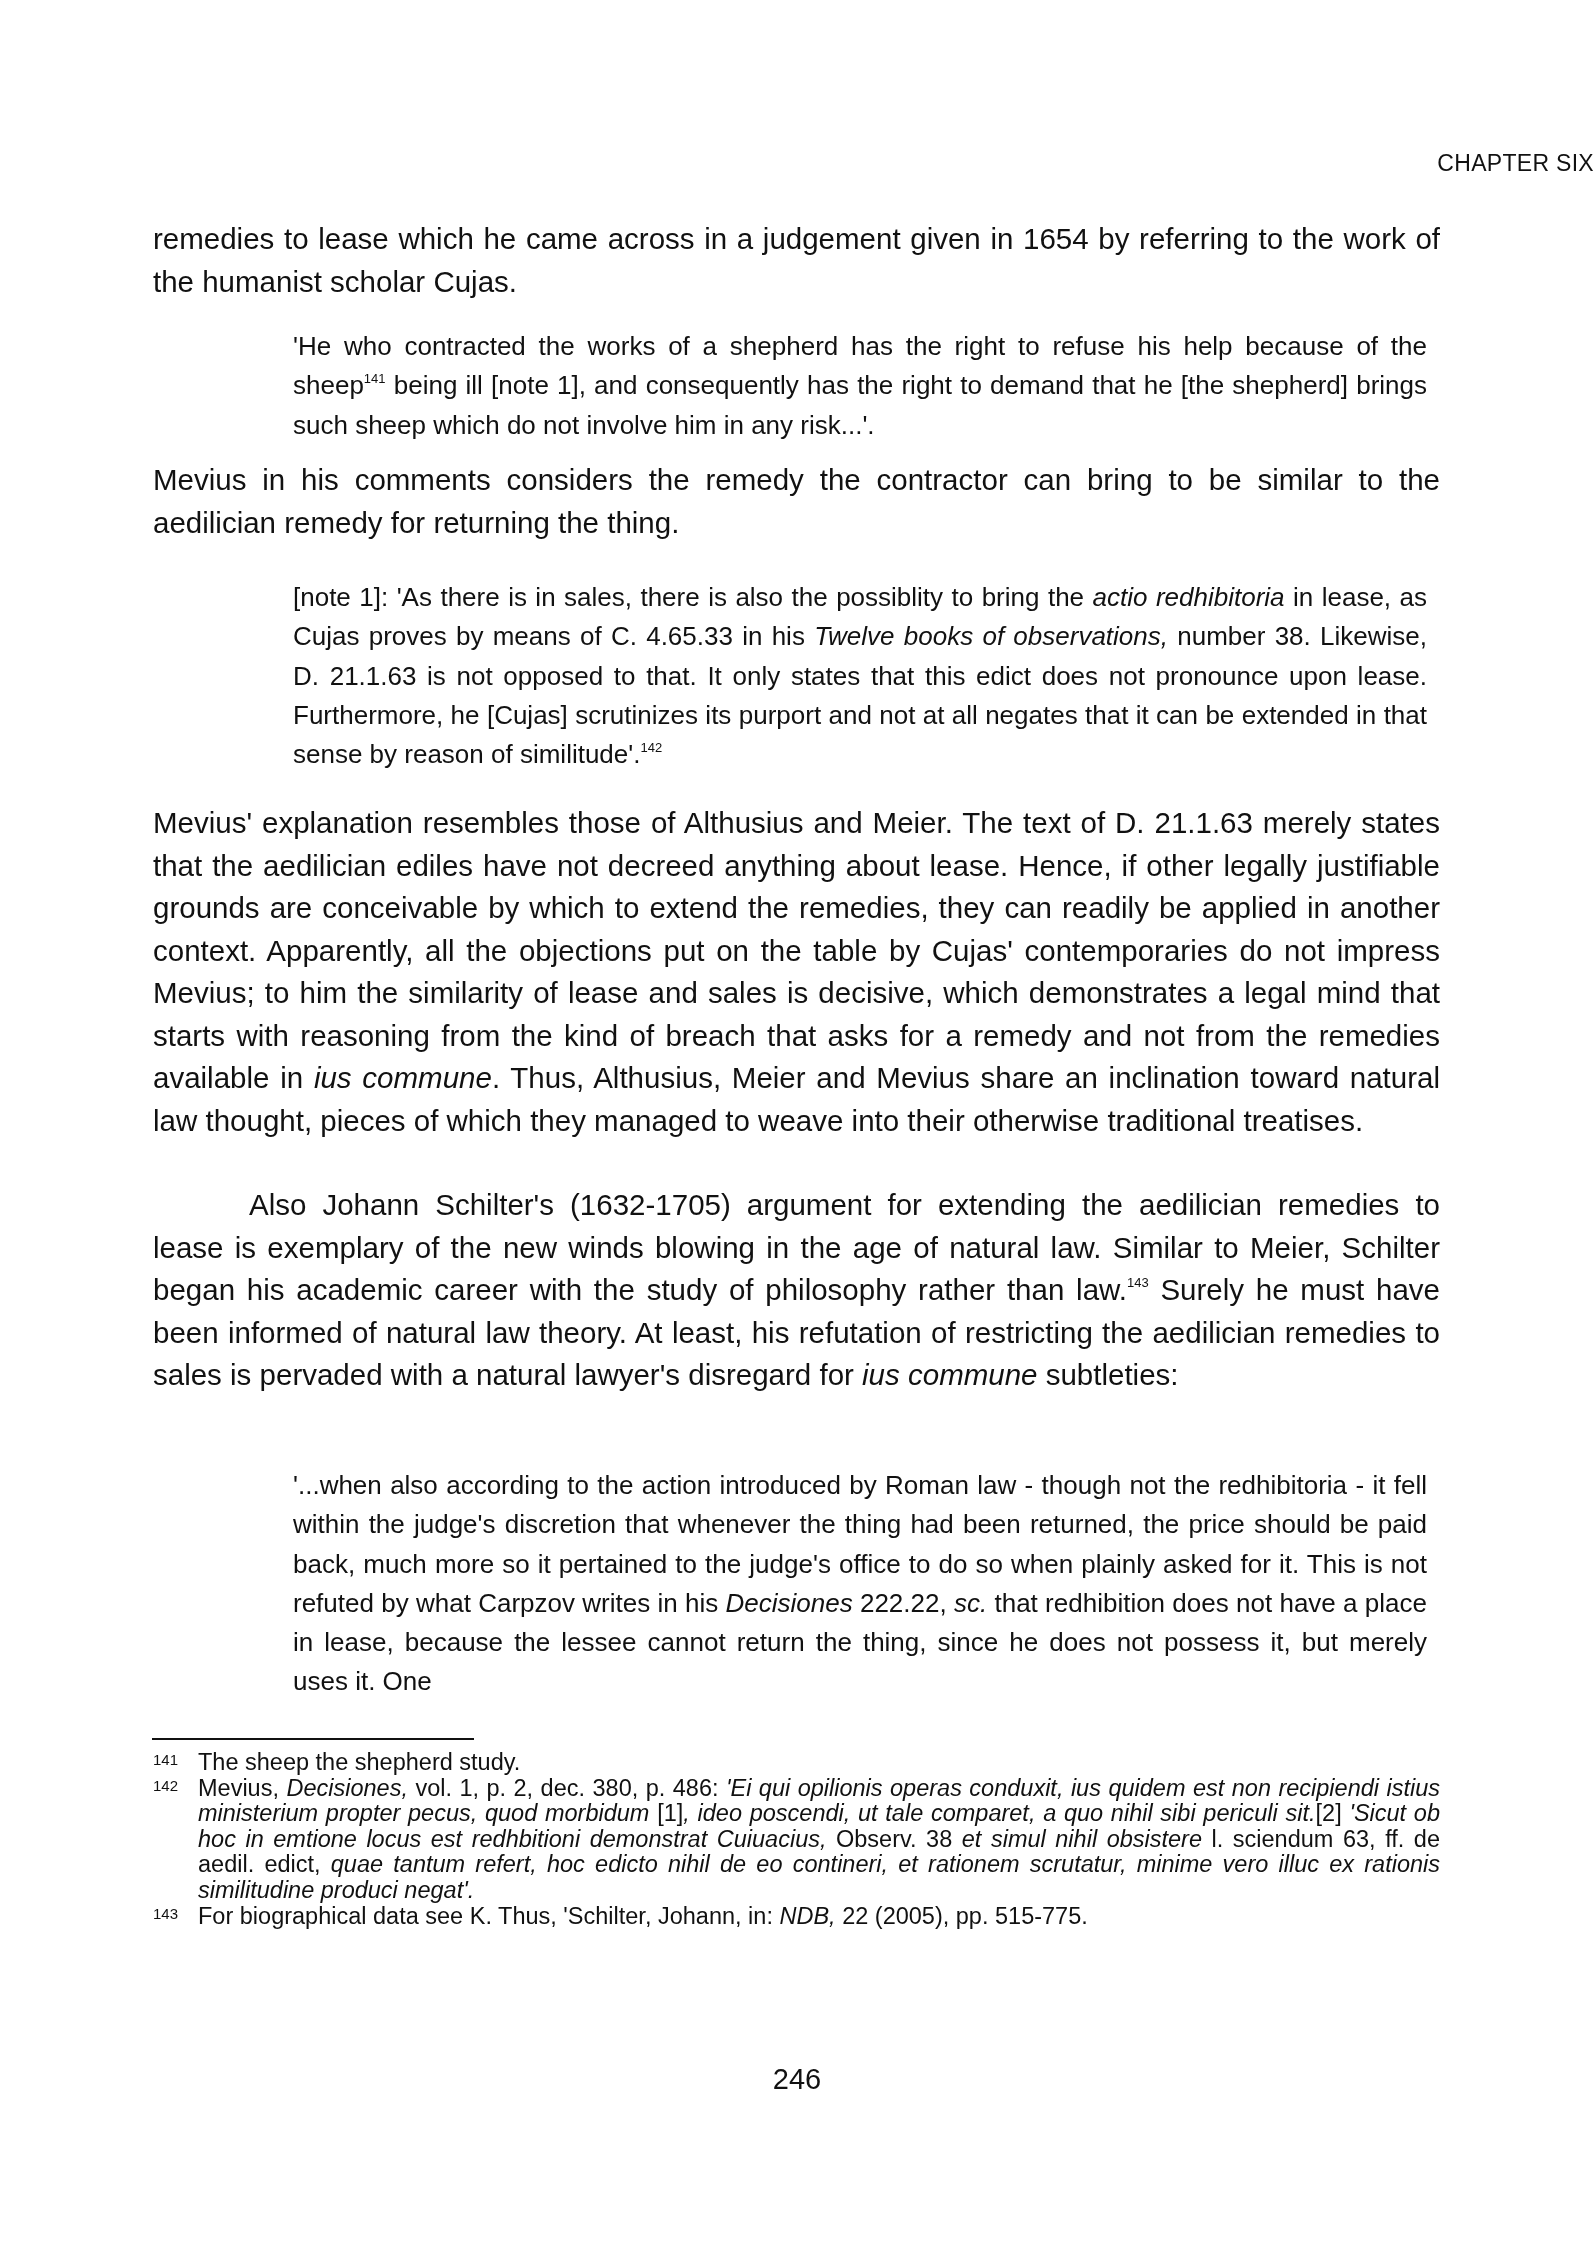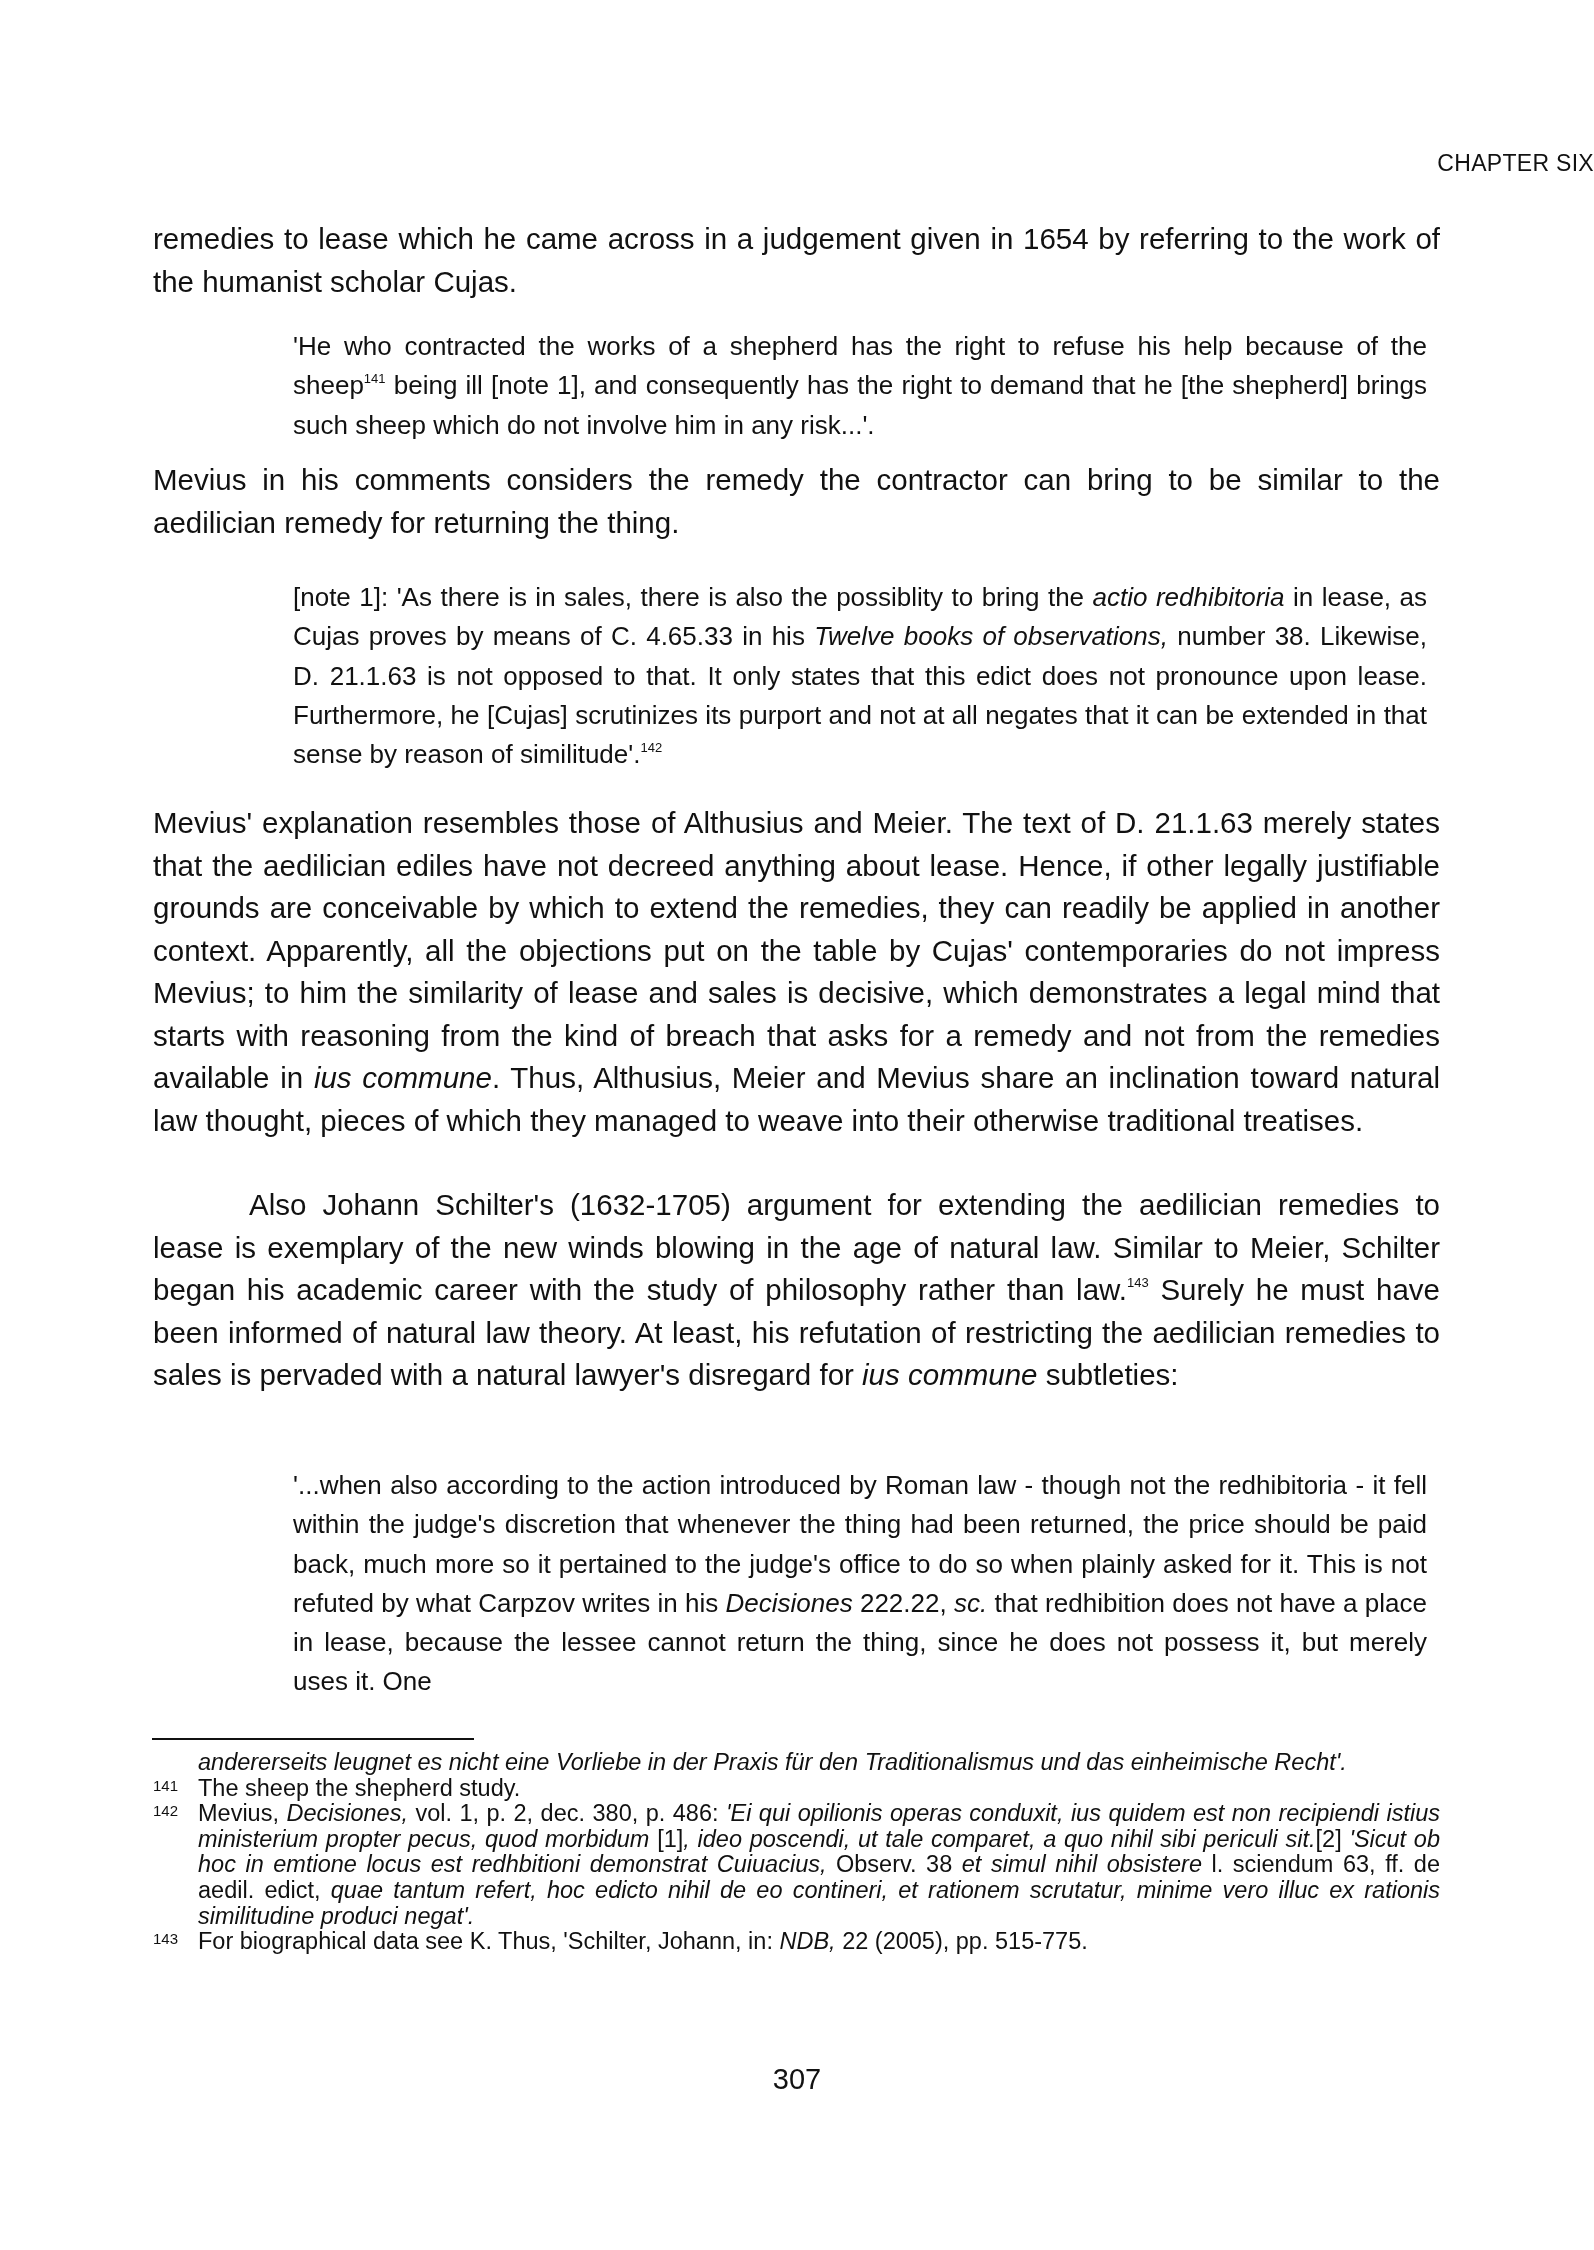--- a/index.html
+++ b/index.html
@@ -38,28 +38,27 @@
 
 <p class="body-text" style="top:802px"><span>Mevius' explanation resembles those of Althusius and Meier. The text of D. 21.1.63 merely states that the aedilician ediles have not decreed anything about lease. Hence, if other legally justifiable grounds are conceivable by which to extend the remedies, they can readily be applied in another context. Apparently, all the objections put on the table by Cujas' contemporaries do not impress Mevius; to him the similarity of lease and sales is decisive, which demonstrates a legal mind that starts with reasoning from the kind of breach that asks for a remedy and not from the remedies available in </span><i>ius commune</i><span>. Thus, Althusius, Meier and Mevius share an inclination toward natural law thought, pieces of which they managed to weave into their otherwise traditional treatises.</span></p>
 
 <p class="body-text indent" style="top:1184px"><span>Also Johann Schilter's (1632-1705) argument for extending the aedilician remedies to lease is exemplary of the new winds blowing in the age of natural law. Similar to Meier, Schilter began his academic career with the study of philosophy rather than law.</span><sup>143</sup><span> Surely he must have been informed of natural law theory. At least, his refutation of restricting the aedilician remedies to sales is pervaded with a natural lawyer's disregard for </span><i>ius commune</i><span> subtleties:</span></p>
 
 <p class="quote" style="top:1466px"><span>'...when also according to the action introduced by Roman law - though not the redhibitoria - it fell within the judge's discretion that whenever the thing had been returned, the price should be paid back, much more so it pertained to the judge's office to do so when plainly asked for it. This is not refuted by what Carpzov writes in his </span><i>Decisiones</i><span> 222.22, </span><i>sc.</i><span> that redhibition does not have a place in lease, because the lessee cannot return the thing, since he does not possess it, but merely uses it. One</span></p>
 
 <div class="sep"></div>
 
 <div class="fn-area">
-  <div class="fn"><i>andererseits leugnet es nicht eine Vorliebe in der Praxis für den Traditionalismus und das einheimische Recht'.</i></div>
   <div class="fn">
     <span class="fn-num">141</span>
     <span>The sheep the shepherd study.</span>
   </div>
   <div class="fn">
     <span class="fn-num">142</span>
     <span>Mevius, </span><i>Decisiones,</i><span> vol. 1, p. 2, dec. 380, p. 486: </span><i>'Ei qui opilionis operas conduxit, ius quidem est non recipiendi istius ministerium propter pecus, quod morbidum</i><span> [1]</span><i>, ideo poscendi, ut tale comparet, a quo nihil sibi periculi sit.</i><span>[2] </span><i>'Sicut ob hoc in emtione locus est redhbitioni demonstrat Cuiuacius,</i><span> Observ. 38 </span><i>et simul nihil obsistere</i><span> l. sciendum 63, ff. de aedil. edict, </span><i>quae tantum refert, hoc edicto nihil de eo contineri, et rationem scrutatur, minime vero illuc ex rationis similitudine produci negat'.</i>
   </div>
   <div class="fn">
     <span class="fn-num">143</span>
     <span>For biographical data see K. Thus, 'Schilter, Johann, in: </span><i>NDB,</i><span> 22 (2005), pp. 515-775.</span>
   </div>
 </div>
 
-<div class="pagenum">307</div>
+<div class="pagenum">246</div>
 
 </body></html>

